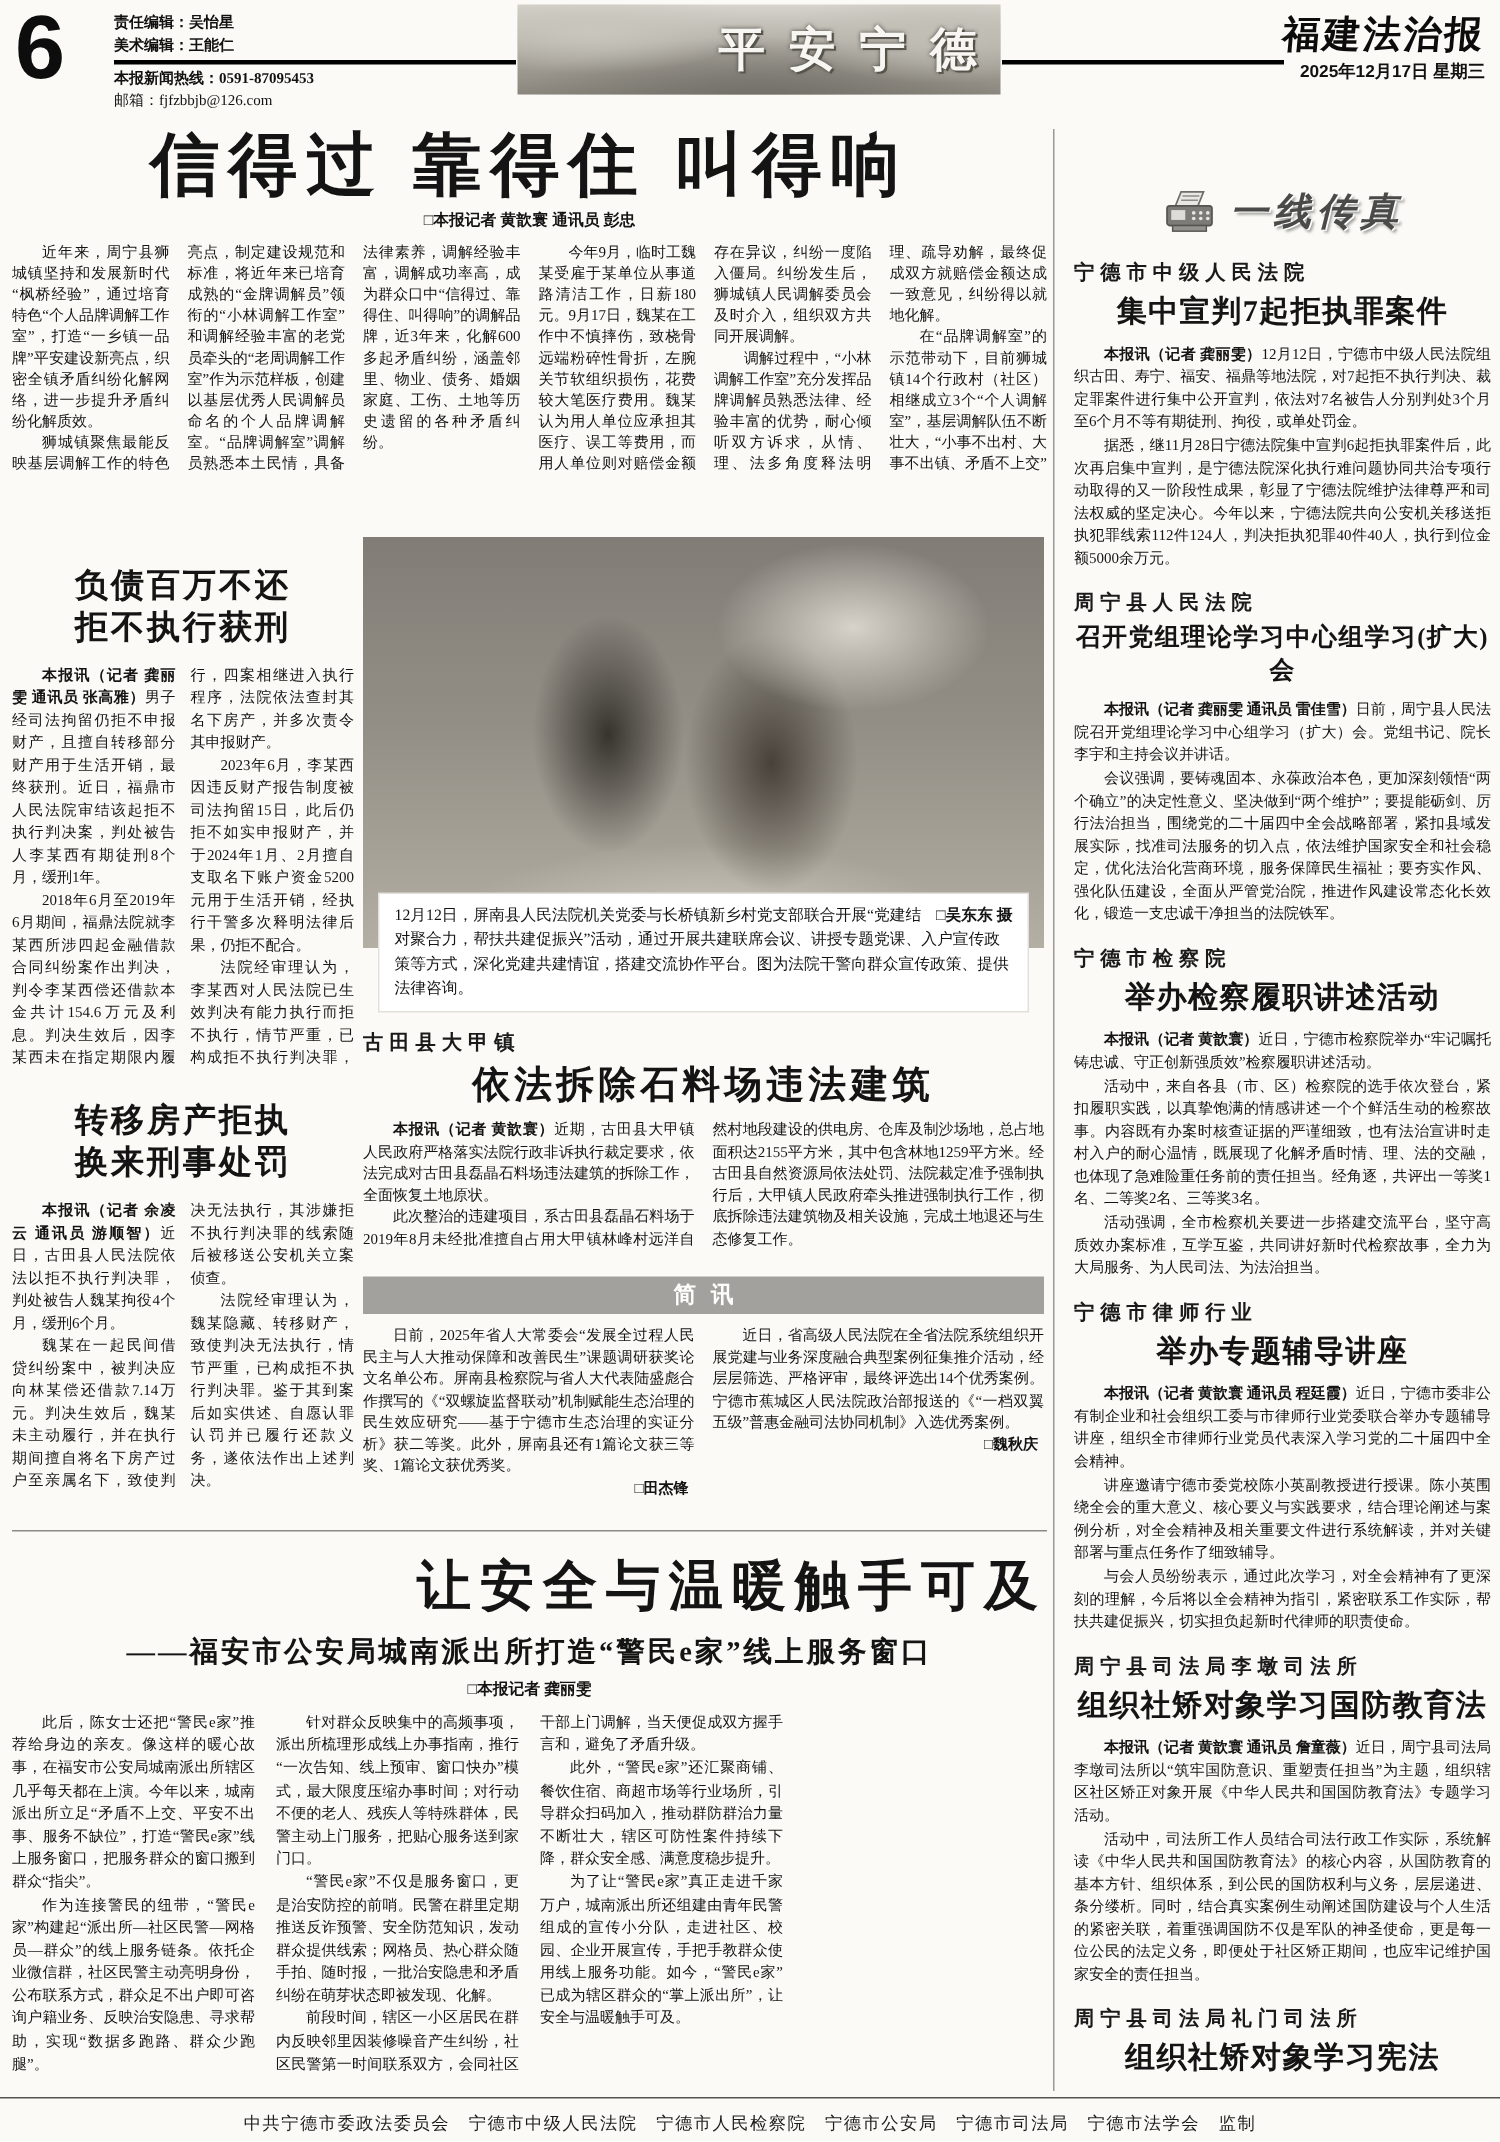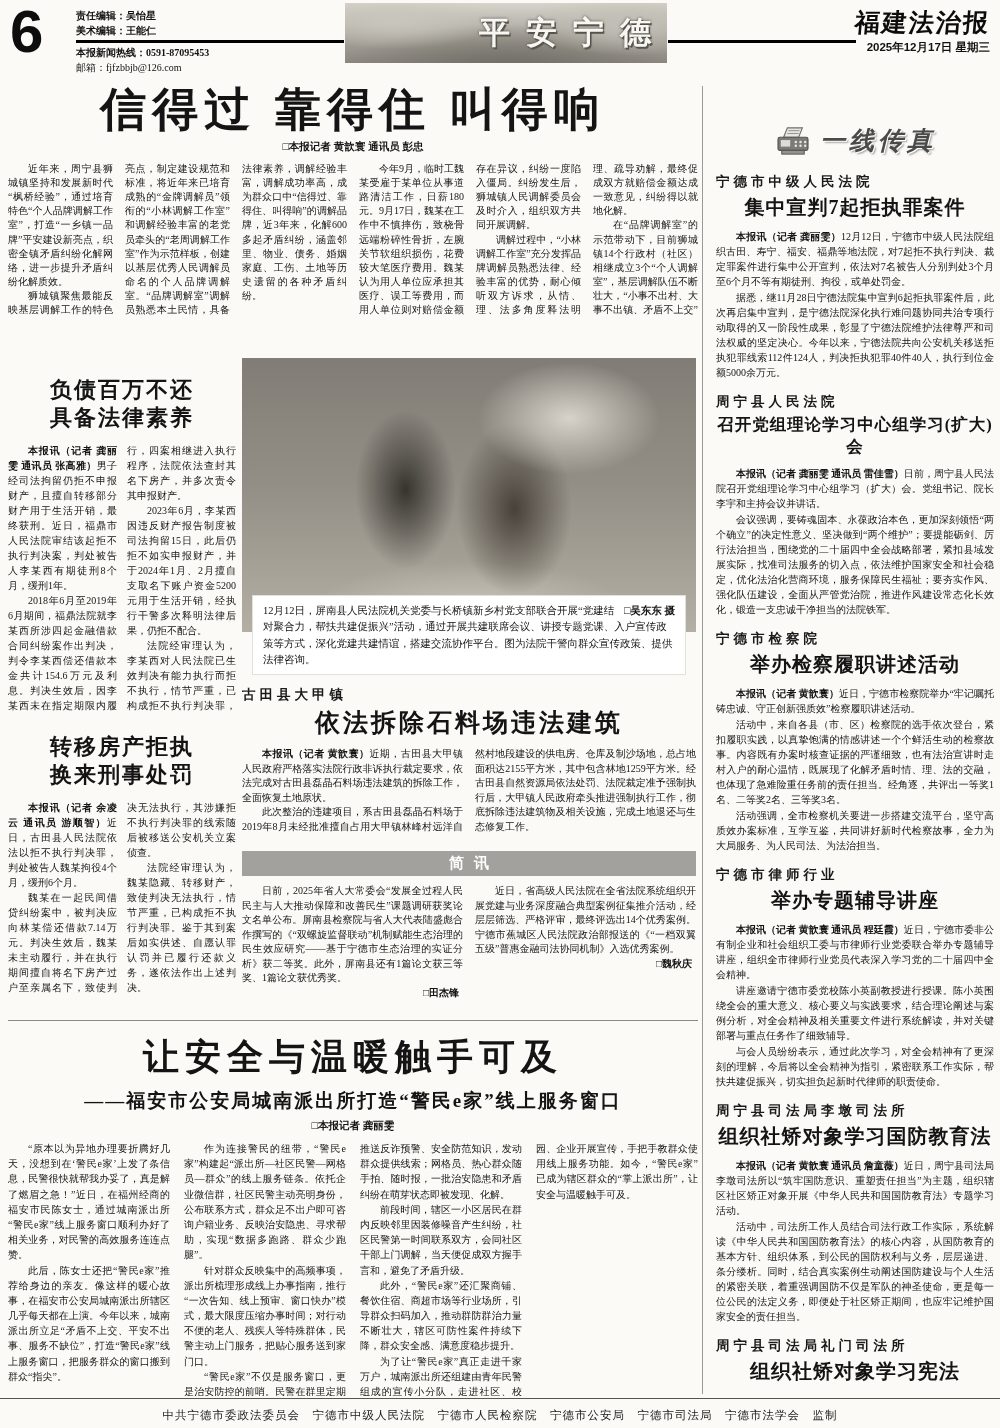--- a/index.html
+++ b/index.html
@@ -84,21 +84,21 @@
     font-family:"Liberation Sans",sans-serif; font-style:italic;
     text-shadow:1px 1px 0 #fff, 2px 2px 2px #9c9c98; }
   .fax-art { margin-bottom:13px; }
   .fax-art h3 { text-align:center; font-weight:900; font-size:20px; letter-spacing:1px; margin:3px 0 8px; }
   .fax-art h3.long { font-size:16.5px; }
   .fax-art .fbody { font-size:10px; line-height:1.5; }
   .fax-art .fbody p { margin-bottom:1px; }
   
   .bottom-band { position:absolute; left:8px; top:1020px; width:690px; height:376px;
     border-top:1px solid #8b8a85; padding-top:12px; overflow:hidden; }
-  .bottom-band h2 { text-align:center; font-weight:900; font-size:36px; letter-spacing:6px; }
+  .bottom-band h2 { text-align:right; font-weight:900; font-size:36px; letter-spacing:6px; }
   .bottom-sub { text-align:center; font-size:19px; font-weight:700; letter-spacing:2px; margin-top:6px; }
   .bottom-byline { text-align:center; font-size:10.5px; font-weight:700; margin:5px 0 8px;
     font-family:"Liberation Sans",sans-serif; }
   .bottom-body { column-count:4; column-gap:14px; column-fill:auto; height:262px;
     font-size:10px; line-height:1.52; overflow:hidden; }
   
   .footer { position:absolute; left:0; top:1398px; width:100%; border-top:1px solid #55544f;
     padding-top:9px; text-align:center; font-size:11.5px; letter-spacing:1px; color:#1c1c1c;
     font-family:"Liberation Sans",sans-serif; }
 </style>
@@ -132,21 +132,21 @@
       <p class="bt">近年来，周宁县狮城镇坚持和发展新时代“枫桥经验”，通过培育特色“个人品牌调解工作室”，打造“一乡镇一品牌”平安建设新亮点，织密全镇矛盾纠纷化解网络，进一步提升矛盾纠纷化解质效。</p>
       <p class="bt">狮城镇聚焦最能反映基层调解工作的特色亮点，制定建设规范和标准，将近年来已培育成熟的“金牌调解员”领衔的“小林调解工作室”和调解经验丰富的老党员牵头的“老周调解工作室”作为示范样板，创建以基层优秀人民调解员命名的个人品牌调解室。“品牌调解室”调解员熟悉本土民情，具备法律素养，调解经验丰富，调解成功率高，成为群众口中“信得过、靠得住、叫得响”的调解品牌，近3年来，化解600多起矛盾纠纷，涵盖邻里、物业、债务、婚姻家庭、工伤、土地等历史遗留的各种矛盾纠纷。</p>
       <p class="bt">今年9月，临时工魏某受雇于某单位从事道路清洁工作，日薪180元。9月17日，魏某在工作中不慎摔伤，致桡骨远端粉碎性骨折，左腕关节软组织损伤，花费较大笔医疗费用。魏某认为用人单位应承担其医疗、误工等费用，而用人单位则对赔偿金额存在异议，纠纷一度陷入僵局。纠纷发生后，狮城镇人民调解委员会及时介入，组织双方共同开展调解。</p>
       <p class="bt">调解过程中，“小林调解工作室”充分发挥品牌调解员熟悉法律、经验丰富的优势，耐心倾听双方诉求，从情、理、法多角度释法明理、疏导劝解，最终促成双方就赔偿金额达成一致意见，纠纷得以就地化解。</p>
       <p class="bt">在“品牌调解室”的示范带动下，目前狮城镇14个行政村（社区）相继成立3个“个人调解室”，基层调解队伍不断壮大，“小事不出村、大事不出镇、矛盾不上交”的治理格局逐步形成，进一步提升了乡镇矛盾纠纷化解的能力与水平。</p>
     </div>
   </section>
 
   <section class="left-rail">
     <article class="small-art">
-      <h2><span>负债百万不还</span><br><span>具备法律素养</span></h2>
+      <h2><span>负债百万不还</span><br><span>拒不执行获刑</span></h2>
       <div class="body2 body2-a">
         <p class="bt"><b class="lead-intro">本报讯（记者 龚丽雯 通讯员 张高雅）</b><span>男子经司法拘留仍拒不申报财产，且擅自转移部分财产用于生活开销，最终获刑。近日，福鼎市人民法院审结该起拒不执行判决案，判处被告人李某西有期徒刑8个月，缓刑1年。</span></p>
         <p class="bt">2018年6月至2019年6月期间，福鼎法院就李某西所涉四起金融借款合同纠纷案作出判决，判令李某西偿还借款本金共计154.6万元及利息。判决生效后，因李某西未在指定期限内履行，四案相继进入执行程序，法院依法查封其名下房产，并多次责令其申报财产。</p>
         <p class="bt">2023年6月，李某西因违反财产报告制度被司法拘留15日，此后仍拒不如实申报财产，并于2024年1月、2月擅自支取名下账户资金5200元用于生活开销，经执行干警多次释明法律后果，仍拒不配合。</p>
         <p class="bt">法院经审理认为，李某西对人民法院已生效判决有能力执行而拒不执行，情节严重，已构成拒不执行判决罪，综合其认罪悔罪表现，遂依法作出上述判决。</p>
       </div>
     </article>
     <article class="small-art">
       <h2><span>转移房产拒执</span><br><span>换来刑事处罚</span></h2>
       <div class="body2 body2-b">
@@ -264,21 +264,20 @@
       </div>
     </article>
 
   </section>
 
   <section class="bottom-band">
     <h2>让安全与温暖触手可及</h2>
     <div class="bottom-sub">——福安市公安局城南派出所打造“警民e家”线上服务窗口</div>
     <div class="bottom-byline">□本报记者 龚丽雯</div>
     <div class="bottom-body">
-      <p class="bt">“原本以为异地办理要折腾好几天，没想到在‘警民e家’上发了条信息，民警很快就帮我办妥了，真是解了燃眉之急！”近日，在福州经商的福安市民陈女士，通过城南派出所“警民e家”线上服务窗口顺利办好了相关业务，对民警的高效服务连连点赞。</p>
       <p class="bt">此后，陈女士还把“警民e家”推荐给身边的亲友。像这样的暖心故事，在福安市公安局城南派出所辖区几乎每天都在上演。今年以来，城南派出所立足“矛盾不上交、平安不出事、服务不缺位”，打造“警民e家”线上服务窗口，把服务群众的窗口搬到群众“指尖”。</p>
       <p class="bt">作为连接警民的纽带，“警民e家”构建起“派出所—社区民警—网格员—群众”的线上服务链条。依托企业微信群，社区民警主动亮明身份，公布联系方式，群众足不出户即可咨询户籍业务、反映治安隐患、寻求帮助，实现“数据多跑路、群众少跑腿”。</p>
       <p class="bt">针对群众反映集中的高频事项，派出所梳理形成线上办事指南，推行“一次告知、线上预审、窗口快办”模式，最大限度压缩办事时间；对行动不便的老人、残疾人等特殊群体，民警主动上门服务，把贴心服务送到家门口。</p>
       <p class="bt">“警民e家”不仅是服务窗口，更是治安防控的前哨。民警在群里定期推送反诈预警、安全防范知识，发动群众提供线索；网格员、热心群众随手拍、随时报，一批治安隐患和矛盾纠纷在萌芽状态即被发现、化解。</p>
       <p class="bt">前段时间，辖区一小区居民在群内反映邻里因装修噪音产生纠纷，社区民警第一时间联系双方，会同社区干部上门调解，当天便促成双方握手言和，避免了矛盾升级。</p>
       <p class="bt">此外，“警民e家”还汇聚商铺、餐饮住宿、商超市场等行业场所，引导群众扫码加入，推动群防群治力量不断壮大，辖区可防性案件持续下降，群众安全感、满意度稳步提升。</p>
       <p class="bt">为了让“警民e家”真正走进千家万户，城南派出所还组建由青年民警组成的宣传小分队，走进社区、校园、企业开展宣传，手把手教群众使用线上服务功能。如今，“警民e家”已成为辖区群众的“掌上派出所”，让安全与温暖触手可及。</p>
     </div>
   </section>
 

